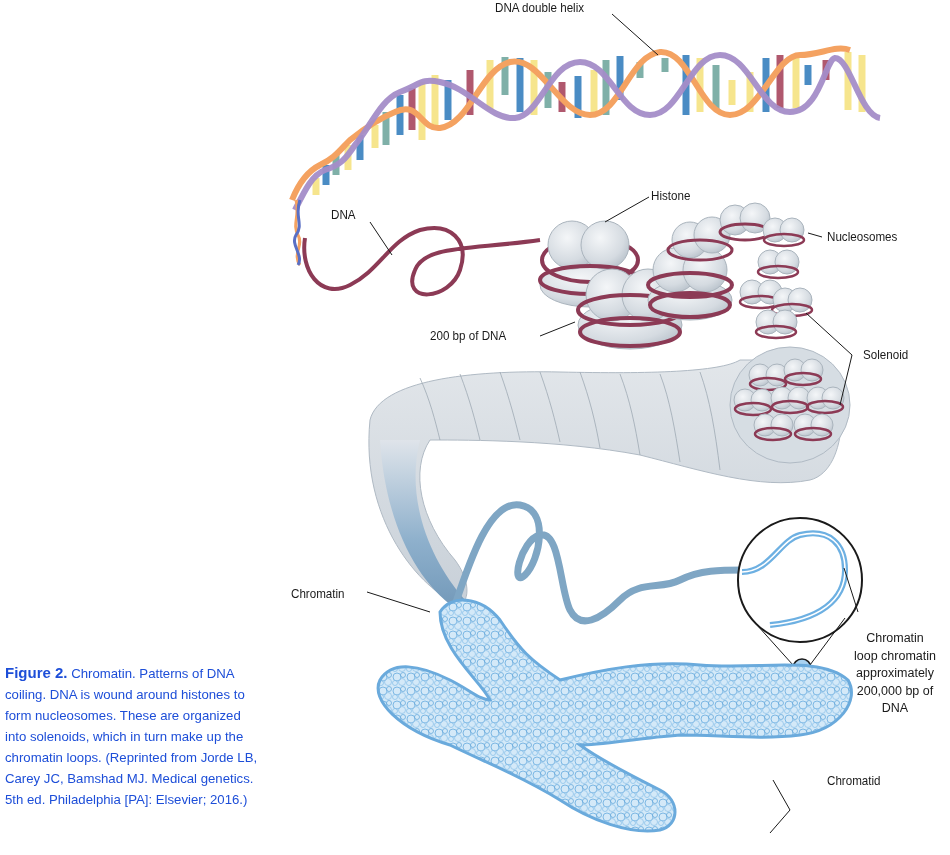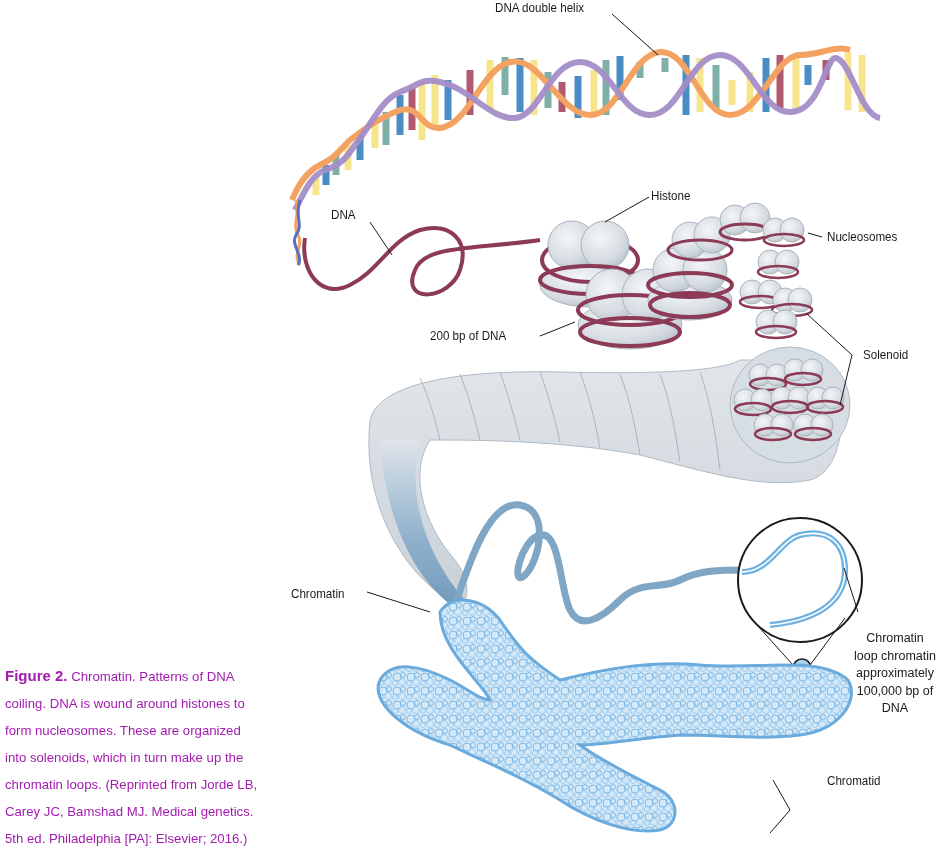--- a/index.html
+++ b/index.html
@@ -1,21 +1,21 @@
 <!DOCTYPE html>
 <html><head>
 <meta charset="utf-8">
 <style>
   html, body { margin: 0; padding: 0; background: #ffffff; }
   body { width: 950px; height: 855px; position: relative; overflow: hidden;
          font-family: "Liberation Sans", sans-serif; color: #1a1a1a; }
   .figure { position: absolute; left: 0; top: 0; width: 950px; height: 855px; }
   .caption { position: absolute; left: 5px; top: 662px; width: 255px;
-             font-family: "Liberation Sans", sans-serif; font-size: 13.2px; line-height: 27px;
-             color: #a21caf; }
+             font-family: "Liberation Sans", sans-serif; font-size: 13.2px; line-height: 21px;
+             color: #1d4ed8; }
   .caption .fig-label { font-weight: bold; font-size: 15px; }
   .lbl { position: absolute; font-family: "Liberation Sans", sans-serif; font-size: 13.5px;
          color: #1a1a1a; white-space: nowrap; transform: scaleX(0.86); transform-origin: left top; }
   .lbl.center { text-align: center; transform-origin: center top; }
 </style>
 </head>
 <body>
 
 <div class="figure">
   <svg width="950" height="855" viewBox="0 0 950 855">
@@ -221,18 +221,18 @@
   <div class="lbl" style="left:827px; top:229px;">Nucleosomes</div>
   <div class="lbl" style="left:430px; top:328px;">200 bp of DNA</div>
   <div class="lbl" style="left:863px; top:347px;">Solenoid</div>
   <div class="lbl" style="left:291px; top:586px;">Chromatin</div>
   <div class="lbl" style="left:827px; top:773px;">Chromatid</div>
 
   <div class="lbl center" style="left:840px; top:630px; width:110px; line-height:17.5px; transform:none; font-size:12.5px;">
     <div>Chromatin</div>
     <div>loop chromatin</div>
     <div>approximately</div>
-    <div>100,000 bp of</div>
+    <div>200,000 bp of</div>
     <div>DNA</div>
   </div>
 </div>
 
 <div class="caption"><span class="fig-label">Figure 2.</span><span> Chromatin. Patterns of DNA coiling. DNA is wound around histones to form nucleosomes. These are organized into solenoids, which in turn make up the chromatin loops. (Reprinted from Jorde LB, Carey JC, Bamshad MJ. Medical genetics. 5th ed. Philadelphia [PA]: Elsevier; 2016.)</span></div>
 
 </body></html>

